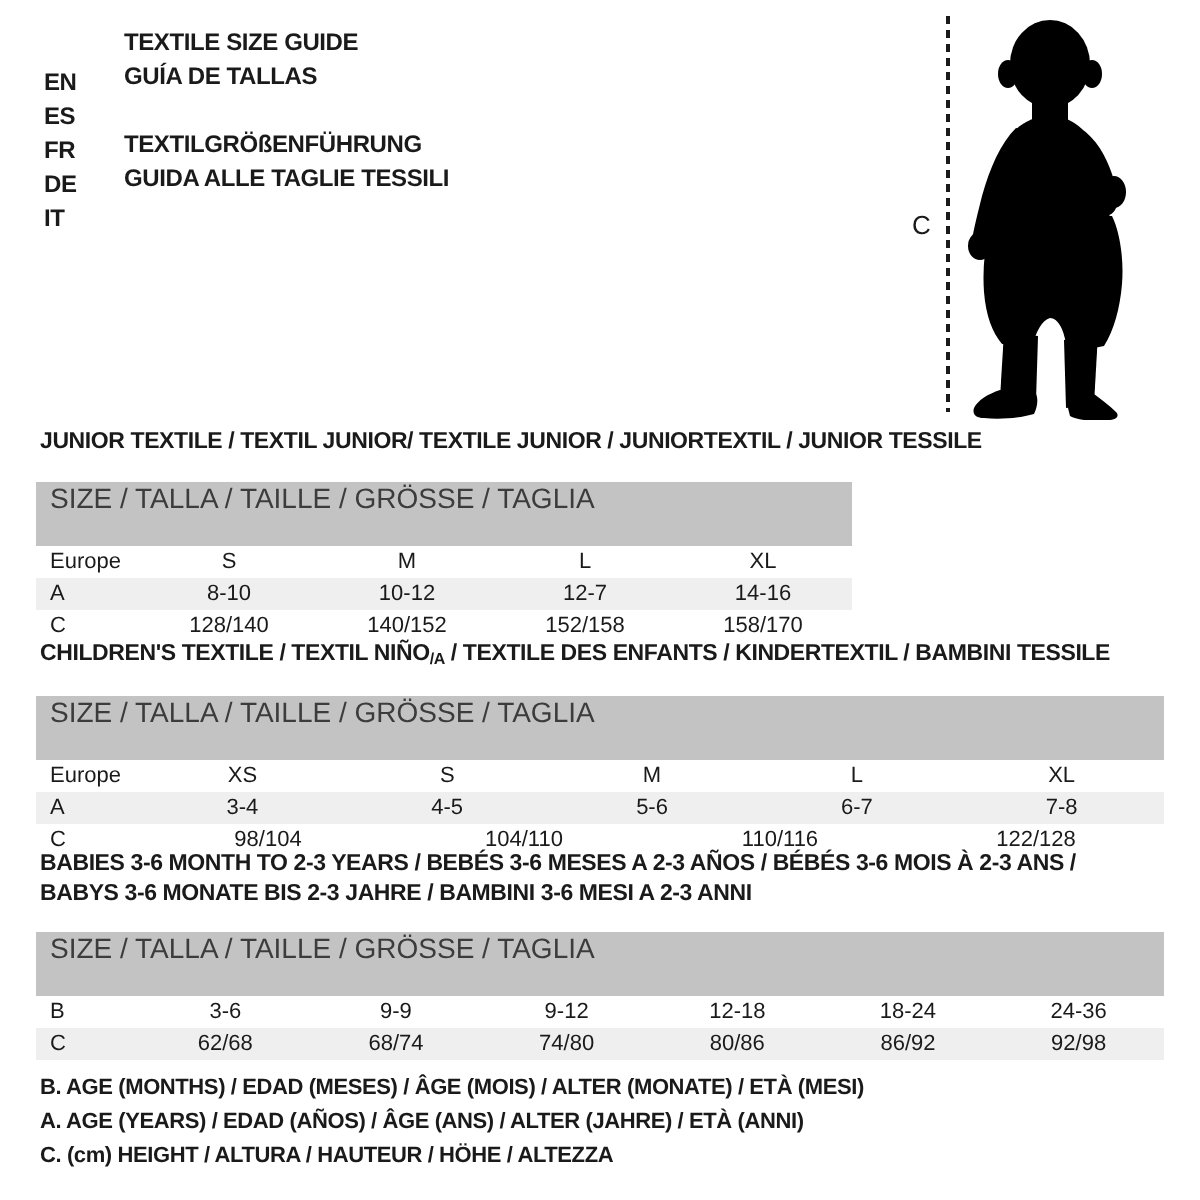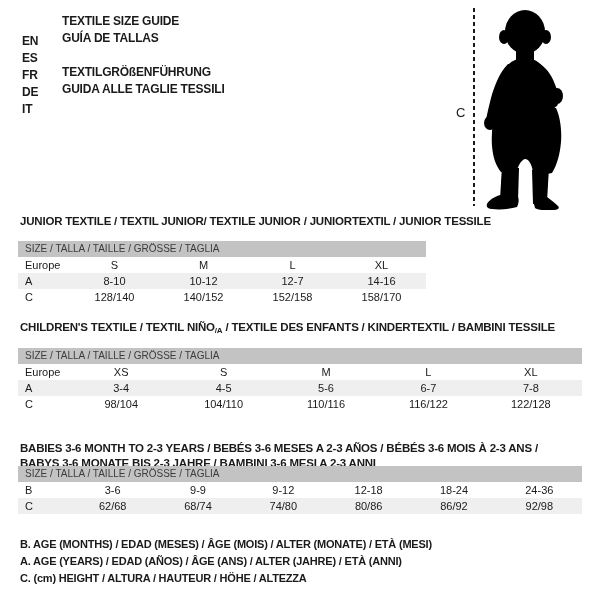--- a/index.html
+++ b/index.html
@@ -20,21 +20,21 @@
   .dash-line { position: absolute; left: 472px; top: 8px; }
   .marker-c { position: absolute; left: 456px; top: 105px; font-size: 13px; font-weight: 500; }
   .baby { position: absolute; left: 480px; top: 6px; }
 
   
   .sec-heading { position: absolute; left: 20px; font-weight: bold; font-size: 11.5px; letter-spacing: -0.2px; line-height: 15px; white-space: nowrap; }
   .sub { font-size: 8px; position: relative; top: 2px; }
 
   
   .size-table { position: absolute; left: 18px; }
-  .st-header { background: var(--table-header-bg, #c3c3c3); height: 16px; line-height: 16px; font-size: 10px; color: var(--table-header-text, #3c3c3c); padding-left: 7px; }
+  .st-header { background: var(--table-header-bg, #c3c3c3); height: 32px; line-height: 16px; font-size: 14px; color: var(--table-header-text, #3c3c3c); padding-left: 7px; }
   .st-row { display: flex; height: 16px; line-height: 16px; font-size: 11px; }
   .st-row.alt { background: var(--row-alt-bg, #efefef); }
   .st-label { width: 52px; padding-left: 7px; box-sizing: border-box; }
   .st-cell { flex: 1; text-align: center; }
 
   
   .legend { position: absolute; left: 20px; top: 536px; }
   .legend-line { height: 17px; line-height: 17px; font-weight: bold; font-size: 11px; letter-spacing: -0.2px; white-space: nowrap; }
 </style>
 </head>
@@ -140,26 +140,25 @@
       <span class="st-cell">4-5</span>
       <span class="st-cell">5-6</span>
       <span class="st-cell">6-7</span>
       <span class="st-cell">7-8</span>
     </div>
     <div class="st-row">
       <span class="st-label">C</span>
       <span class="st-cell">98/104</span>
       <span class="st-cell">104/110</span>
       <span class="st-cell">110/116</span>
-      <span class="st-cell">116/122</span>
       <span class="st-cell">122/128</span>
     </div>
   </div>
 
-  <div class="sec-heading" style="top:441px">
+  <div class="sec-heading" style="top:425px">
     <div>BABIES 3-6 MONTH TO 2-3 YEARS / BEBÉS 3-6 MESES A 2-3 AÑOS / BÉBÉS 3-6 MOIS À 2-3 ANS /</div>
     <div>BABYS 3-6 MONATE BIS 2-3 JAHRE / BAMBINI 3-6 MESI A 2-3 ANNI</div>
   </div>
   <div class="size-table" style="top:466px; width:564px">
     <div class="st-header">SIZE / TALLA / TAILLE / GRÖSSE / TAGLIA</div>
     <div class="st-row">
       <span class="st-label">B</span>
       <span class="st-cell">3-6</span>
       <span class="st-cell">9-9</span>
       <span class="st-cell">9-12</span>

